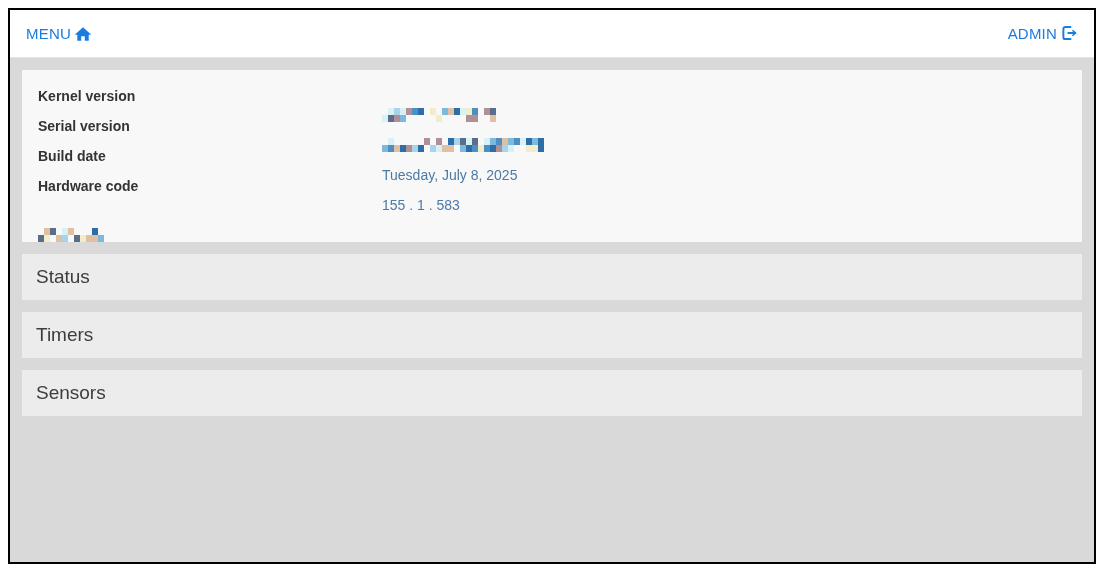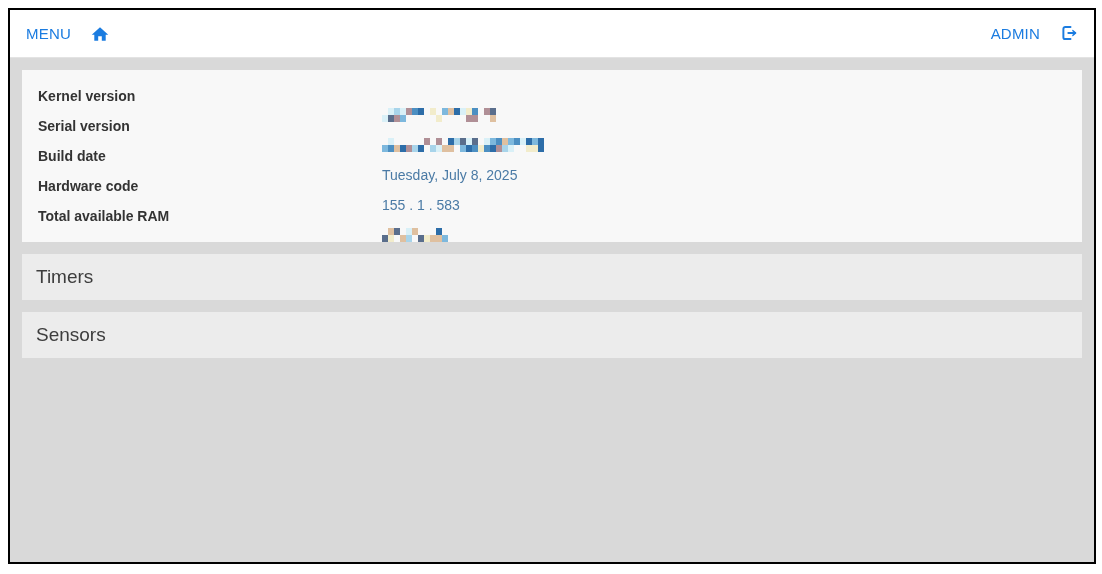--- a/index.html
+++ b/index.html
@@ -25,21 +25,21 @@
     flex: 0 0 48px;
     background: #ffffff;
     border-bottom: 1px solid #e3e3e3;
     display: flex;
     align-items: center;
     padding: 0 16px;
   }
   .nav-link {
     display: inline-flex;
     align-items: center;
-    gap: 20px;
+    gap: 3px;
     color: #1b7ce0;
     font-size: 15px;
     letter-spacing: 0.2px;
     cursor: pointer;
     text-decoration: none;
     z-index: 2;
   }
   .nav-link svg { display: block; }
   .topbar-title {
     position: absolute;
@@ -250,21 +250,20 @@
           <div class="info-value">Tuesday, July 8, 2025</div>
         </div>
 
         <div class="info-row">
           <div class="info-label">Hardware code</div>
           <div class="info-value">155 . 1 . 583</div>
         </div>
 
 
         <div class="info-row">
-          <div class="info-label">Total available RAM</div>
           <div class="info-value mosaic" style="width: 66px;">
               <span class="px"></span>
               <span class="px" style="background: rgb(223, 192, 160);"></span>
               <span class="px" style="background: rgb(90, 110, 140);"></span>
               <span class="px"></span>
               <span class="px" style="background: rgb(217, 240, 247);"></span>
               <span class="px" style="background: rgb(223, 192, 160);"></span>
               <span class="px"></span>
               <span class="px"></span>
               <span class="px"></span>
@@ -280,20 +279,25 @@
               <span class="px" style="background: rgb(242, 236, 203);"></span>
               <span class="px" style="background: rgb(223, 192, 160);"></span>
               <span class="px" style="background: rgb(223, 192, 160);"></span>
               <span class="px" style="background: rgb(125, 184, 221);"></span>
             </div>
         </div>
 
       </div>
     </div>
 
+    <div class="panel">
+      <div class="panel-header">
+        <span>Status</span>
+      </div>
+    </div>
 
     <div class="panel">
       <div class="panel-header">
         <span>Timers</span>
       </div>
     </div>
 
     <div class="panel">
       <div class="panel-header">
         <span>Sensors</span>

